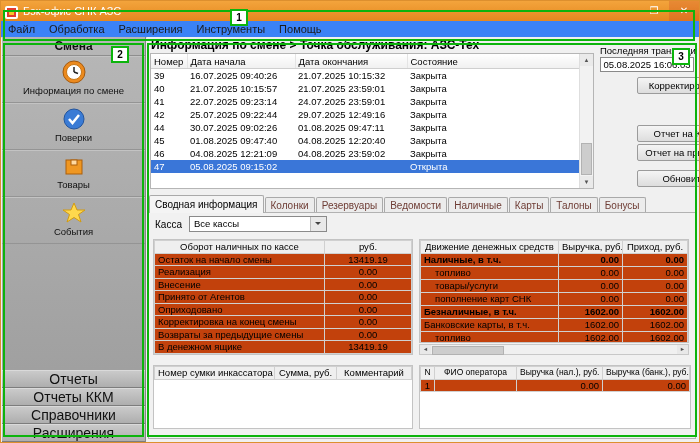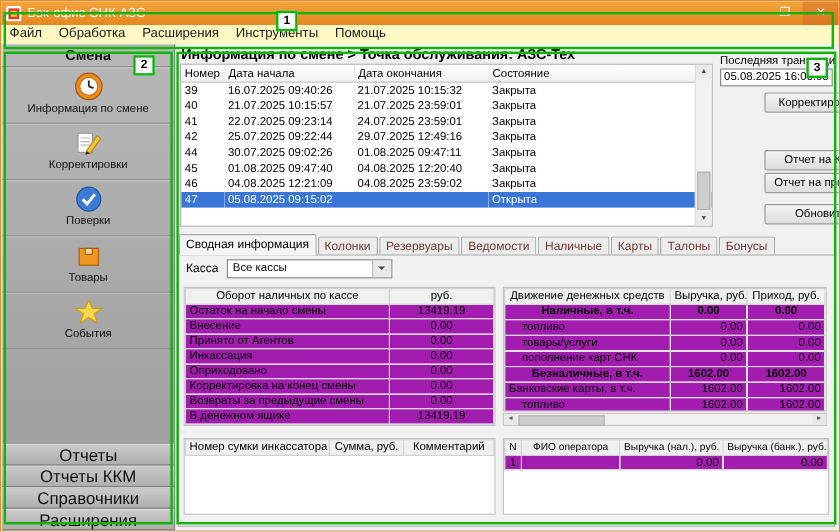--- a/index.html
+++ b/index.html
@@ -7,22 +7,22 @@
           border:1px solid #dd8f2e;box-sizing:border-box;}
   
   .titlebar{position:absolute;left:0;top:0;width:100%;height:20px;
             background:linear-gradient(180deg,#f3a43c,#e5871f);display:flex;align-items:center;}
   .app-icon{margin-left:4px;width:13px;height:13px;display:inline-block;}
   .title{color:#fff;font-size:11px;margin-left:5px;flex:1;white-space:nowrap;overflow:hidden;}
   .win-controls{display:flex;height:100%;}
   .win-btn{width:30px;height:20px;line-height:19px;text-align:center;color:#fff;font-size:10px;cursor:default;}
   .win-btn.close{background:rgba(200,60,30,.25);}
   
-  .menubar{position:absolute;left:0;top:20px;width:100%;height:16px;background:#fef9c3;
-           border-bottom:1px solid #dcdcdc;display:flex;}
+  .menubar{position:absolute;left:0;top:20px;width:100%;height:16px;background:#3b82f6;
+           border-bottom:1px solid #dcdcdc;display:flex;align-items:center;}
   .menu-item{font-size:11px;color:#1a1a1a;padding:0 7px;line-height:15px;}
   
   .sidebar{position:absolute;left:1px;top:36px;width:144px;height:405px;
            background:linear-gradient(180deg,#b7b7b7,#9b9b9b);border-right:1px solid #868686;box-sizing:border-box;}
   .side-header{height:16px;text-align:center;font-size:12px;font-weight:bold;color:#111;
                padding-top:2px;border-bottom:1px solid #8e8e8e;}
   .side-item{height:44px;text-align:center;padding-top:2px;border-bottom:1px solid #949494;
              box-shadow:0 1px 0 #c3c3c3 inset;}
   .side-icon{width:26px;height:26px;margin:1px auto 0;}
   .side-label{font-size:9.5px;color:#101010;margin-top:0;line-height:11px;white-space:nowrap;overflow:hidden;}
@@ -65,27 +65,27 @@
             border:1px solid #b2b2b2;box-sizing:border-box;text-decoration:underline;}
   
   .kassa-label{position:absolute;left:6px;top:6px;font-size:10px;color:#000;}
   .combo{position:absolute;left:40px;top:3px;width:138px;height:16px;background:#fff;
          border:1px solid #8a8a8a;font-size:9.5px;line-height:14px;padding-left:4px;box-sizing:border-box;}
   .combo-arrow{position:absolute;right:0;top:0;width:15px;height:14px;background:#e9e9e9;border-left:1px solid #bcbcbc;}
   .combo-arrow::after{content:"";position:absolute;left:4px;top:5px;border:3.5px solid transparent;border-top-color:#444;}
   
   .grid{border-collapse:collapse;table-layout:fixed;font-size:9.5px;width:100%;}
   .grid th,.grid td{border:1px solid #d0d0d0;padding:0 3px;height:11.5px;line-height:11.5px;
-                    white-space:nowrap;overflow:hidden;font-weight:normal;color:#000;background:#a21caf;}
+                    white-space:nowrap;overflow:hidden;font-weight:normal;color:#000;background:#c2410c;}
   .grid th{background:#efefef;text-align:center;}
   .grid td.val{text-align:center;}
   .grid td.num{text-align:right;}
   .grid td.ctr{text-align:center;}
   .grid td.ind{padding-left:14px;}
-  .grid tr.bold td{font-weight:bold;text-align:center;}
+  .grid tr.bold td{font-weight:bold;}
   .cash-wrap{position:absolute;left:4px;top:26px;width:258px;background:#fff;border:1px solid #c3c3c3;}
   .money-wrap{position:absolute;left:270px;top:26px;width:270px;height:104px;background:#fff;
               border:1px solid #c3c3c3;overflow:hidden;box-sizing:border-box;}
   .money-wrap td{height:12px;line-height:12px;}
   .hscroll{position:absolute;left:270px;top:131px;width:270px;height:11px;background:#f0f0f0;
            border:1px solid #c8c8c8;box-sizing:border-box;}
   .hscroll .arr{position:absolute;top:0;width:11px;height:9px;line-height:9px;text-align:center;
                 font-size:5.5px;color:#555;background:#e8e8e8;}
   .hscroll .arr.left{left:0;}
   .hscroll .arr.right{right:0;}
@@ -135,33 +135,20 @@
         <svg width="26" height="26">
             <circle cx="13" cy="13" r="11" fill="#ec8a1e" stroke="#a35a10"></circle>
             <circle cx="13" cy="13" r="7.5" fill="#fff" stroke="#c87818"></circle>
             <line x1="13" y1="13" x2="13" y2="8" stroke="#222" stroke-width="1.5"></line>
             <line x1="13" y1="13" x2="17" y2="14.5" stroke="#222" stroke-width="1.5"></line>
           </svg>
       </div>
       <div class="side-label">Информация по смене</div>
     </div>
 
-    <div class="side-item">
-      <div class="side-icon">
-        <svg width="26" height="26">
-            <rect x="4" y="5" width="12" height="16" fill="#fdfdfd" stroke="#999"></rect>
-            <line x1="6" y1="9" x2="14" y2="9" stroke="#bbb"></line>
-            <line x1="6" y1="12" x2="14" y2="12" stroke="#bbb"></line>
-            <line x1="6" y1="15" x2="14" y2="15" stroke="#bbb"></line>
-            <polygon points="11,20 20,7 23,9.5 14,22" fill="#f5c33b" stroke="#b98a1a"></polygon>
-            <polygon points="11,20 14,22 10,23" fill="#333"></polygon>
-          </svg>
-      </div>
-      <div class="side-label">Корректировки</div>
-    </div>
 
     <div class="side-item">
       <div class="side-icon">
         <svg width="26" height="26">
             <circle cx="13" cy="13" r="10" fill="#3a7bd5" stroke="#23549c"></circle>
             <path d="M8 13 l3.5 4 L18 9" stroke="#fff" stroke-width="2.5" fill="none"></path>
           </svg>
       </div>
       <div class="side-label">Поверки</div>
     </div>
@@ -300,29 +287,29 @@
                 <th>Оборот наличных по кассе</th>
                 <th>руб.</th>
               </tr>
             </thead>
           <tbody id="cash-body">
               <tr>
                 <td class="lbl">Остаток на начало смены</td>
                 <td class="val">13419.19</td>
               </tr>
               <tr>
+                <td class="lbl">Реализация</td>
+                <td class="val">0.00</td>
+              </tr>
+              <tr>
                 <td class="lbl">Внесение</td>
                 <td class="val">0.00</td>
               </tr>
               <tr>
                 <td class="lbl">Принято от Агентов</td>
-                <td class="val">0.00</td>
-              </tr>
-              <tr>
-                <td class="lbl">Инкассация</td>
                 <td class="val">0.00</td>
               </tr>
               <tr>
                 <td class="lbl">Оприходовано</td>
                 <td class="val">0.00</td>
               </tr>
               <tr>
                 <td class="lbl">Корректировка на конец смены</td>
                 <td class="val">0.00</td>
               </tr>

